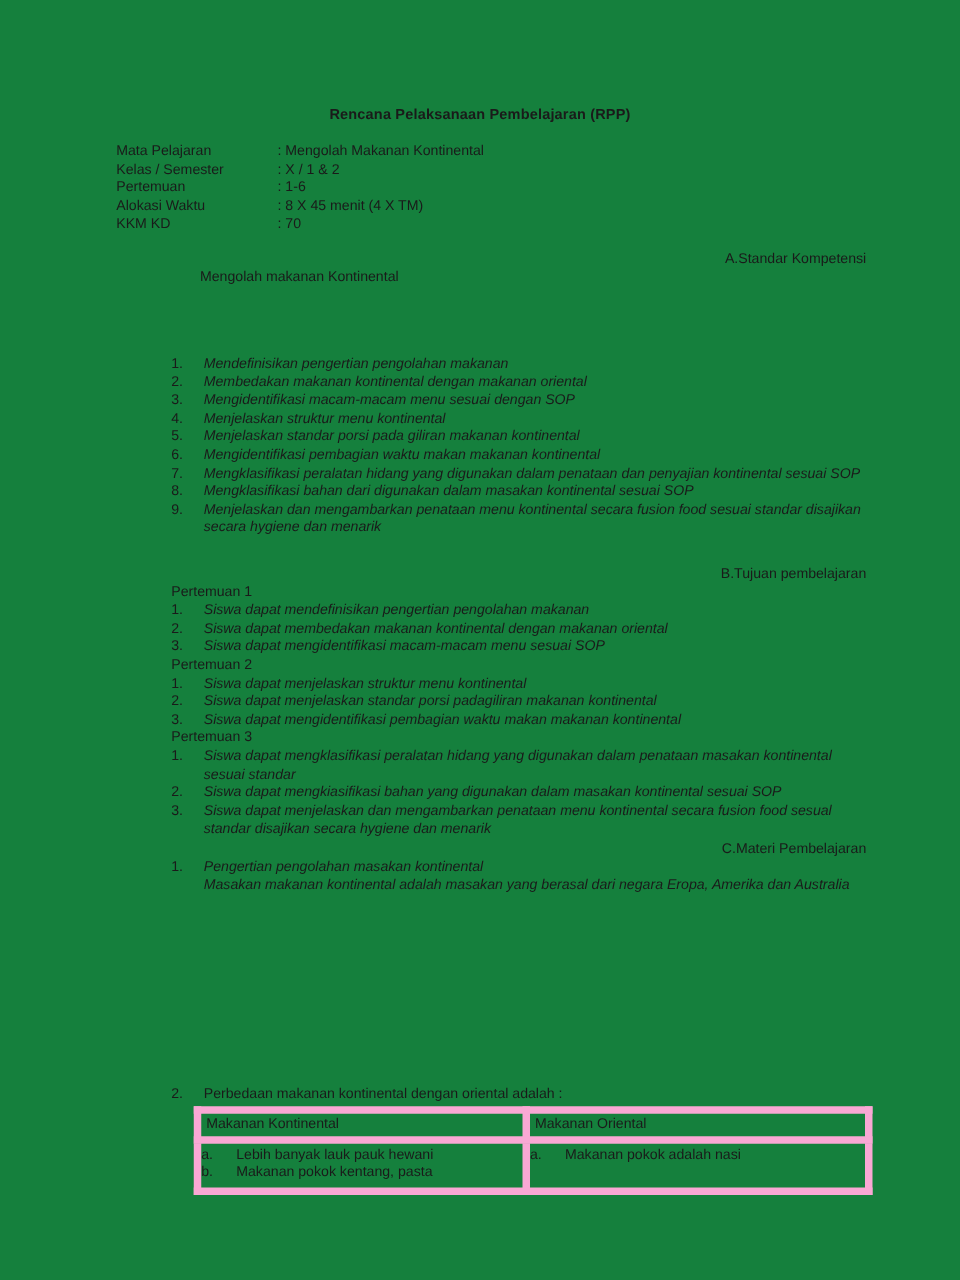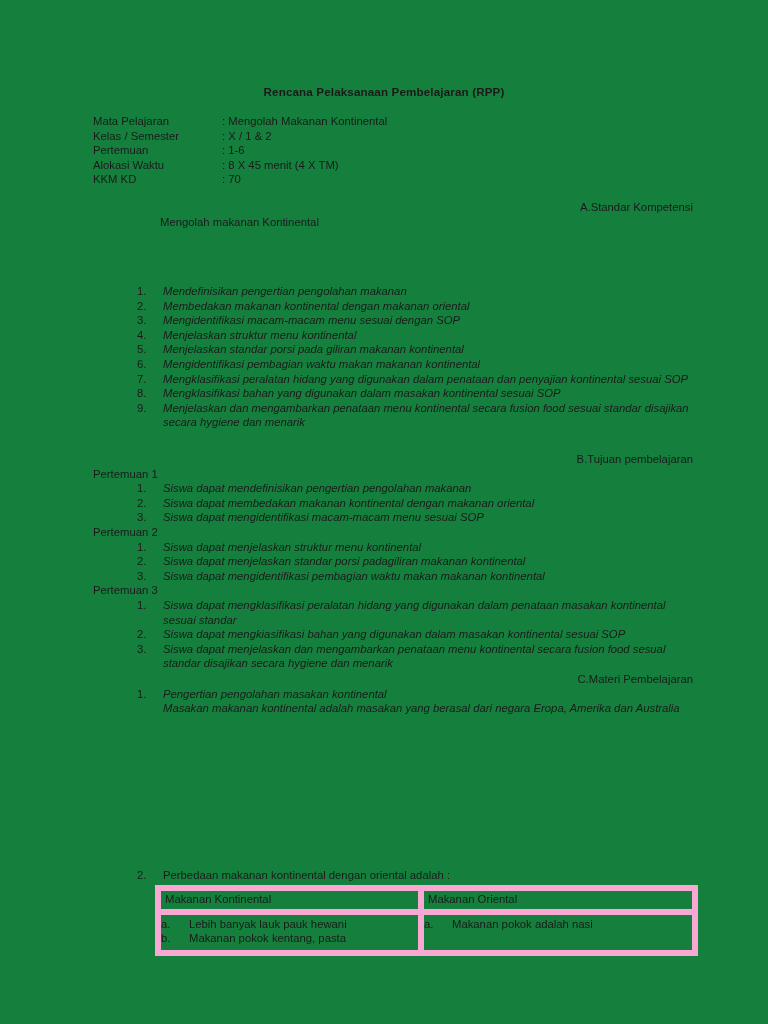--- a/index.html
+++ b/index.html
@@ -112,20 +112,21 @@
     font-style: italic;
   }
 
   
   ol.numlist.deep > li {
     margin-left: 44px;
   }
 
   .plain-sub {
     display: block;
+    margin-left: 44px;
   }
 
   
   .table-section {
     position: absolute;
     left: 93px;
     top: 868px;
     width: 600px;
   }
   .table-intro {
@@ -243,21 +244,21 @@
       <li>
           <span class="num">6.</span>
           <span class="txt">Mengidentifikasi pembagian waktu makan makanan kontinental</span>
         </li>
       <li>
           <span class="num">7.</span>
           <span class="txt">Mengklasifikasi peralatan hidang yang digunakan dalam penataan dan penyajian kontinental sesuai SOP</span>
         </li>
       <li>
           <span class="num">8.</span>
-          <span class="txt">Mengklasifikasi bahan yang digunakan dalam masakan kontinental sesuai SOP</span>
+          <span class="txt">Mengklasifikasi bahan dari digunakan dalam masakan kontinental sesuai SOP</span>
         </li>
       <li>
           <span class="num">9.</span>
           <span class="txt">Menjelaskan dan mengambarkan penataan menu kontinental secara fusion food sesuai standar disajikan secara hygiene dan menarik</span>
         </li>
     </ol>
   </div>
 
   <div class="block" style="top:452px;">
     <div class="lettered">

